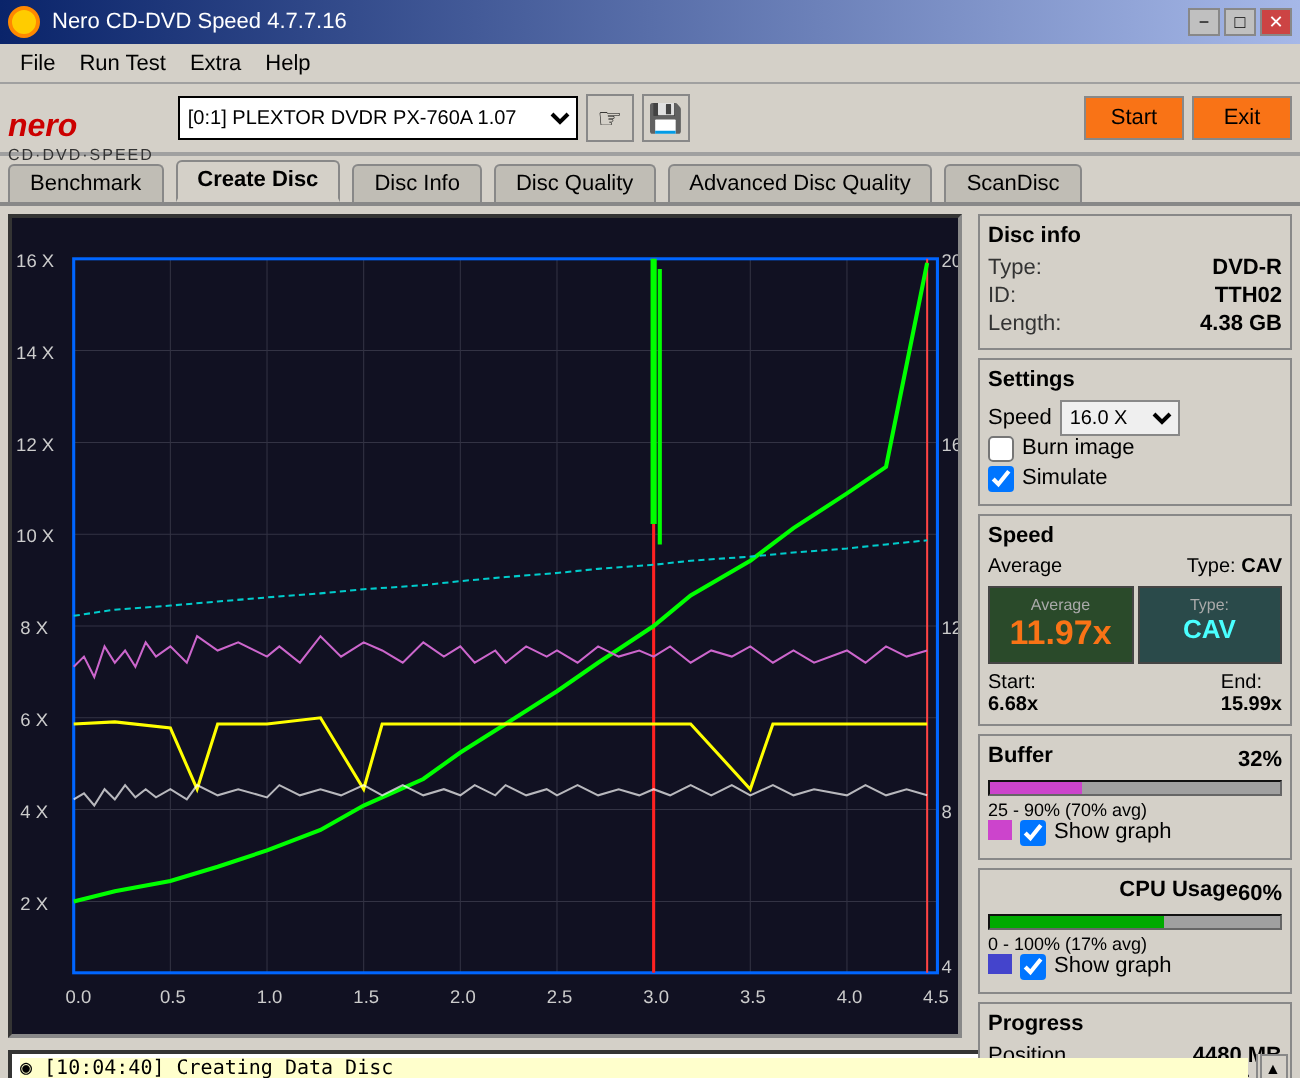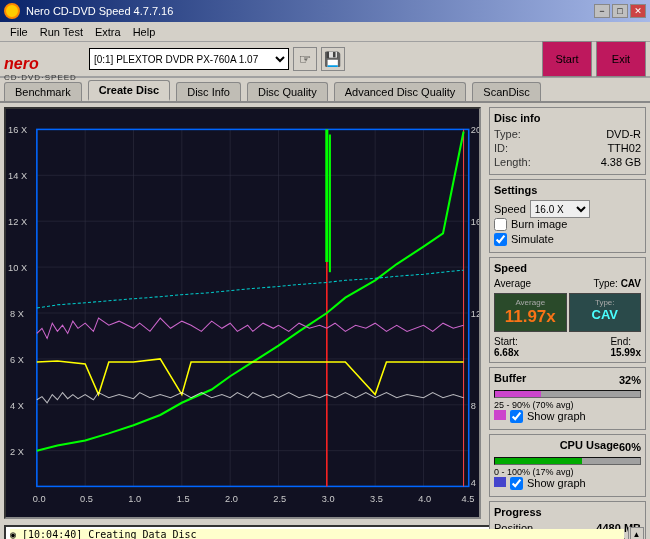--- a/index.html
+++ b/index.html
@@ -12,42 +12,42 @@
     
     #menu-bar { background: #d4d0c8; height: 20px; display: flex; align-items: center; padding: 0 4px; border-bottom: 1px solid #a0a0a0; }
     .menu-item { padding: 2px 6px; font-size: 11px; cursor: pointer; }
     
     
     #toolbar { background: #d4d0c8; height: 36px; display: flex; align-items: center; padding: 2px 4px; gap: 4px; border-bottom: 2px solid #a0a0a0; }
     .logo-area { display: flex; flex-direction: column; margin-right: 8px; }
     .logo-nero { font-size: 16px; font-weight: bold; color: #cc0000; font-style: italic; margin-top: 18px; }
     .logo-sub { font-size: 8px; color: #333; letter-spacing: 1px; }
     .drive-select { height: 22px; font-size: 10px; width: 200px; border: 1px solid #000000; background: white; }
-    .toolbar-btn { height: 36px; padding: 2px 8px; font-size: 11px; background: #be185d; border: 1px solid #888; cursor: pointer; min-width: 50px; }
+    .toolbar-btn { height: 22px; padding: 2px 8px; font-size: 11px; background: #f97316; border: 1px solid #888; cursor: pointer; min-width: 50px; }
     .toolbar-icon { width: 24px; height: 24px; background: #d4d0c8; border: 1px solid #888; cursor: pointer; display: flex; align-items: center; justify-content: center; font-size: 14px; }
     
     
     #tabs { background: #d4d0c8; display: flex; align-items: flex-end; padding: 2px 4px 0; border-bottom: 2px solid #888; }
     .tab { padding: 3px 10px; border: 1px solid #888; border-bottom: none; background: #c0bdb5; cursor: pointer; font-size: 11px; margin-right: 6px; border-radius: 3px 3px 0 0; }
     .tab.active { background: #d4d0c8; font-weight: bold; border-bottom: 2px solid #d4d0c8; }
     
     
     #main { display: flex; height: 420px; background: #d4d0c8; }
     
     
     #chart-area { flex: 1; background: #1a1a2e; margin: 4px; border: 2px inset #888; position: relative; overflow: hidden; }
     
     
     #right-panel { width: 165px; padding: 4px; display: flex; flex-direction: column; gap: 4px; }
     
     .panel-section { background: #d4d0c8; border: 1px solid #888; padding: 4px; }
     .panel-title { font-weight: bold; font-size: 11px; margin-bottom: 4px; }
     .panel-row { display: flex; justify-content: space-between; font-size: 11px; margin-bottom: 2px; }
     .panel-label { color: #333; }
-    .panel-value { font-weight: normal; }
+    .panel-value { font-weight: bold; }
     
     .speed-dropdown { display: flex; align-items: center; gap: 4px; }
     .speed-select { width: 60px; height: 18px; font-size: 10px; border: 1px solid #888; }
     
     .checkbox-row { display: flex; gap: 4px; font-size: 11px; margin-bottom: 2px; }
     
     .speed-grid { display: grid; grid-template-columns: 1fr 1fr; gap: 2px; margin-top: 4px; }
     
     .progress-bar-bg { height: 8px; background: #a0a0a0; border: 1px inset #666; margin: 2px 0; }
     .progress-bar-fill { height: 100%; background: #00aa00; }

